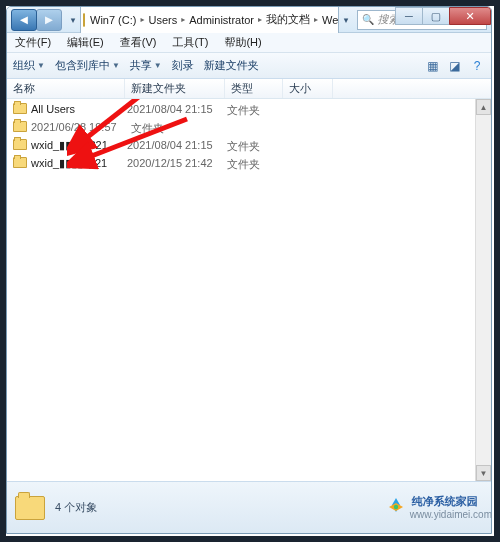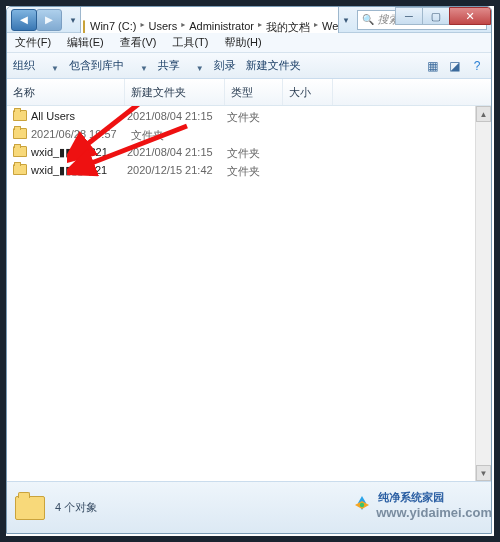--- a/index.html
+++ b/index.html
@@ -4,58 +4,58 @@
 <style>
 *{margin:0;padding:0;box-sizing:border-box;font-family:"Microsoft YaHei","Segoe UI",Tahoma,sans-serif;font-size:11px}
 body{background:#1a2430;width:500px;height:542px;overflow:hidden;position:relative}
 .outer{position:absolute;left:6px;top:6px;right:6px;bottom:6px;background:#fff}
 .win{width:486px;height:528px;background:#fff;border:1px solid #7a9bb5;border-radius:5px 5px 0 0;overflow:hidden;display:flex;flex-direction:column;position:relative}
 .titlebar{height:26px;background:linear-gradient(#eaf3fb,#d7e9f7);display:flex;align-items:center;padding:0 4px;border-bottom:1px solid #b6cde0}
 .nav-btns{display:flex;gap:0;margin-right:4px}
 .nav-btn{width:26px;height:22px;background:linear-gradient(#7fb4e0,#3a77b3);border:1px solid #2a5f95;border-radius:3px;display:flex;align-items:center;justify-content:center;color:#fff;font-size:13px}
 .nav-btn+.nav-btn{margin-left:-1px}
 .dd{width:14px;display:flex;align-items:center;justify-content:center;color:#3a5a7a;font-size:9px}
-.crumbbox{flex:1;height:20px;background:#fff;border:1px solid #9db7cd;display:flex;padding:16px 2px;overflow:hidden}
+.crumbbox{flex:1;height:20px;background:#fff;border:1px solid #9db7cd;display:flex;align-items:center;padding:16px 2px;overflow:hidden}
 .crumb-icon{width:14px;height:14px;background:#f5d77a;border:1px solid #c9a33a;border-radius:1px;margin-right:2px}
 .crumb{white-space:nowrap;padding:0 3px;color:#222}
 .sep{color:#666;font-size:8px;padding:0 1px}
 .searchbox{width:130px;height:20px;background:#fff;border:1px solid #9db7cd;margin-left:4px;display:flex;align-items:center;padding:0 4px;color:#888}
 .searchbox .si{margin-right:3px;color:#5a7fa3;font-size:10px}
 .win-ctrls{display:flex;position:absolute;top:0;right:0}
 .win-ctrl{width:28px;height:18px;font-size:11px;display:flex;align-items:center;justify-content:center;border:1px solid #a0b8cc;background:linear-gradient(#e8f2fb,#c9def0);margin-left:-1px;color:#3c5a78}
 .win-ctrl.close{background:linear-gradient(#e08b8b,#c14848);color:#fff;border-color:#a03030;width:42px;border-top-right-radius:3px}
 .menubar{height:20px;background:#f3f8fd;border-bottom:1px solid #d6e3ee;display:flex;align-items:center;padding:8px 4px;gap:8px}
 .menubar span{color:#222;padding:2px 4px}
 .toolbar{height:26px;background:linear-gradient(#f6fafe,#e6eff7);border-bottom:1px solid #cadced;display:flex;align-items:center;padding:0 6px;gap:10px}
-.tb-item{color:#1a3e66;display:flex;align-items:flex-end;gap:16px}
+.tb-item{color:#1a3e66;display:flex;align-items:center;gap:2px}
 .tb-item .ar{font-size:8px;color:#4b6b8b}
 .tb-right{margin-left:auto;display:flex;gap:6px}
 .tb-icon{width:16px;height:16px;color:#3b6a9c;font-size:12px;display:flex;align-items:center;justify-content:center}
-.headers{height:27px;background:linear-gradient(#fff,#f0f5fa);border-bottom:1px solid #dbe7f0;display:flex;align-items:center}
+.headers{height:20px;background:linear-gradient(#fff,#f0f5fa);border-bottom:1px solid #dbe7f0;display:flex;align-items:center}
 .hcol{padding:0 6px;color:#2a3d52;border-right:1px solid #e4ecf3;height:100%;display:flex;align-items:center}
 .c-name{width:118px}
 .c-date{width:100px}
 .c-type{width:58px}
 .c-size{width:50px}
 .filelist{flex:1;background:#fff;padding:4px 0;position:relative}
 .row{height:18px;display:flex;align-items:flex-start;padding-left:6px}
 .row .fi{width:14px;height:11px;background:#f8d97a;border:1px solid #caa33c;border-radius:1px 1px 0 0;margin-right:4px;position:relative}
 .row .fi::before{content:"";position:absolute;top:-3px;left:0;width:5px;height:3px;background:#f8d97a;border:1px solid #caa33c;border-bottom:none;border-radius:1px 1px 0 0}
 .row .fname{width:96px;color:#222}
 .row .fdate{width:100px;color:#666}
 .row .ftype{width:58px;color:#666}
 .arrows{position:absolute;left:60px;top:0;width:130px;height:110px;pointer-events:none}
 .bottom{height:52px;background:linear-gradient(#eef5fb,#dce9f4);border-top:1px solid #cadced;display:flex;align-items:center;padding:0 8px;gap:10px}
 .big-folder{width:30px;height:24px;background:#f8d97a;border:1px solid #caa33c;border-radius:2px;position:relative}
 .big-folder::before{content:"";position:absolute;top:-5px;left:2px;width:10px;height:5px;background:#f8d97a;border:1px solid #caa33c;border-bottom:none;border-radius:2px 2px 0 0}
 .status-text{color:#3a4f66}
 .watermark{position:absolute;bottom:22px;right:8px;display:flex;align-items:center;gap:6px;color:#2b5fa3;font-size:12px;font-weight:bold}
 .wm-logo{position:relative;width:20px;height:20px}
 .wm-logo svg{width:20px;height:20px}
-.watermark .url{font-size:13px;color:#7a8da0;font-weight:bold;margin-left:-2px}
+.watermark .url{font-size:10px;color:#7a8da0;font-weight:normal;margin-left:-2px}
 .scrollbar-v{position:absolute;right:0;top:0;bottom:0;width:16px;background:#f0f0f0;border-left:1px solid #ddd}
 .sb-btn{height:16px;background:#e4e4e4;border:1px solid #c4c4c4;display:flex;align-items:center;justify-content:center;font-size:8px;color:#666}
 .sb-btn.down{position:absolute;bottom:0;left:0;right:0}
 </style>
 </head>
 <body>
 
 <div class="outer">
 <div class="win">
 

